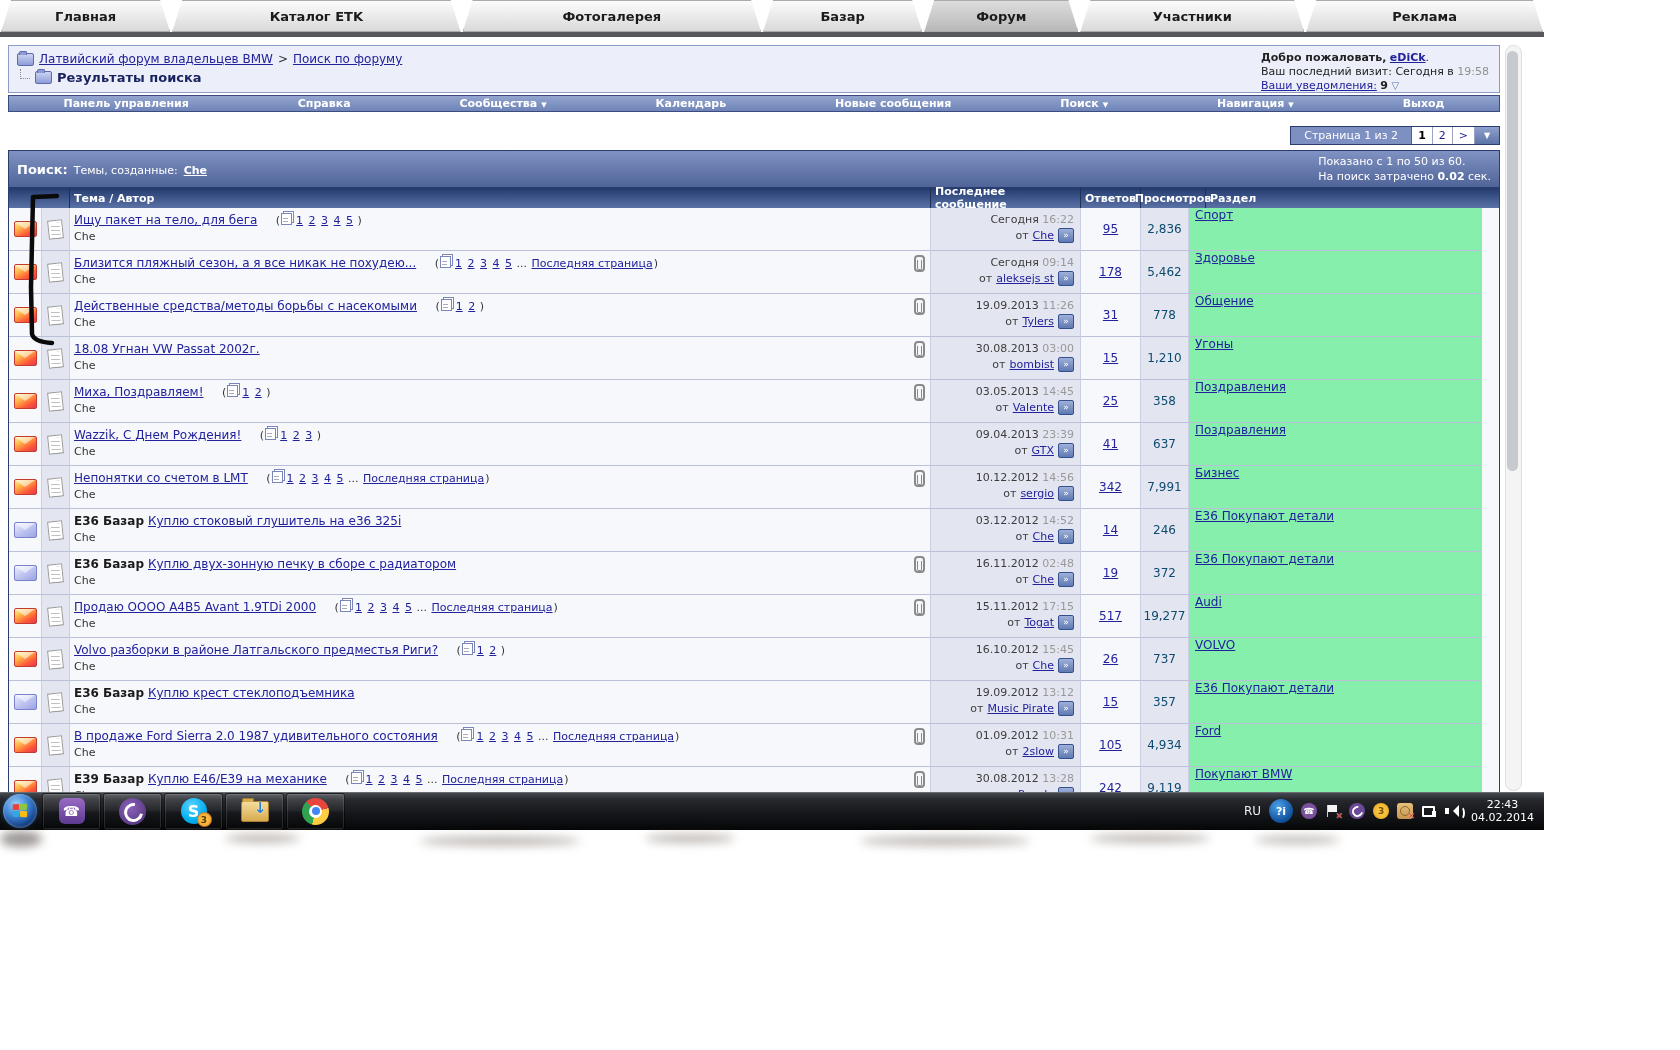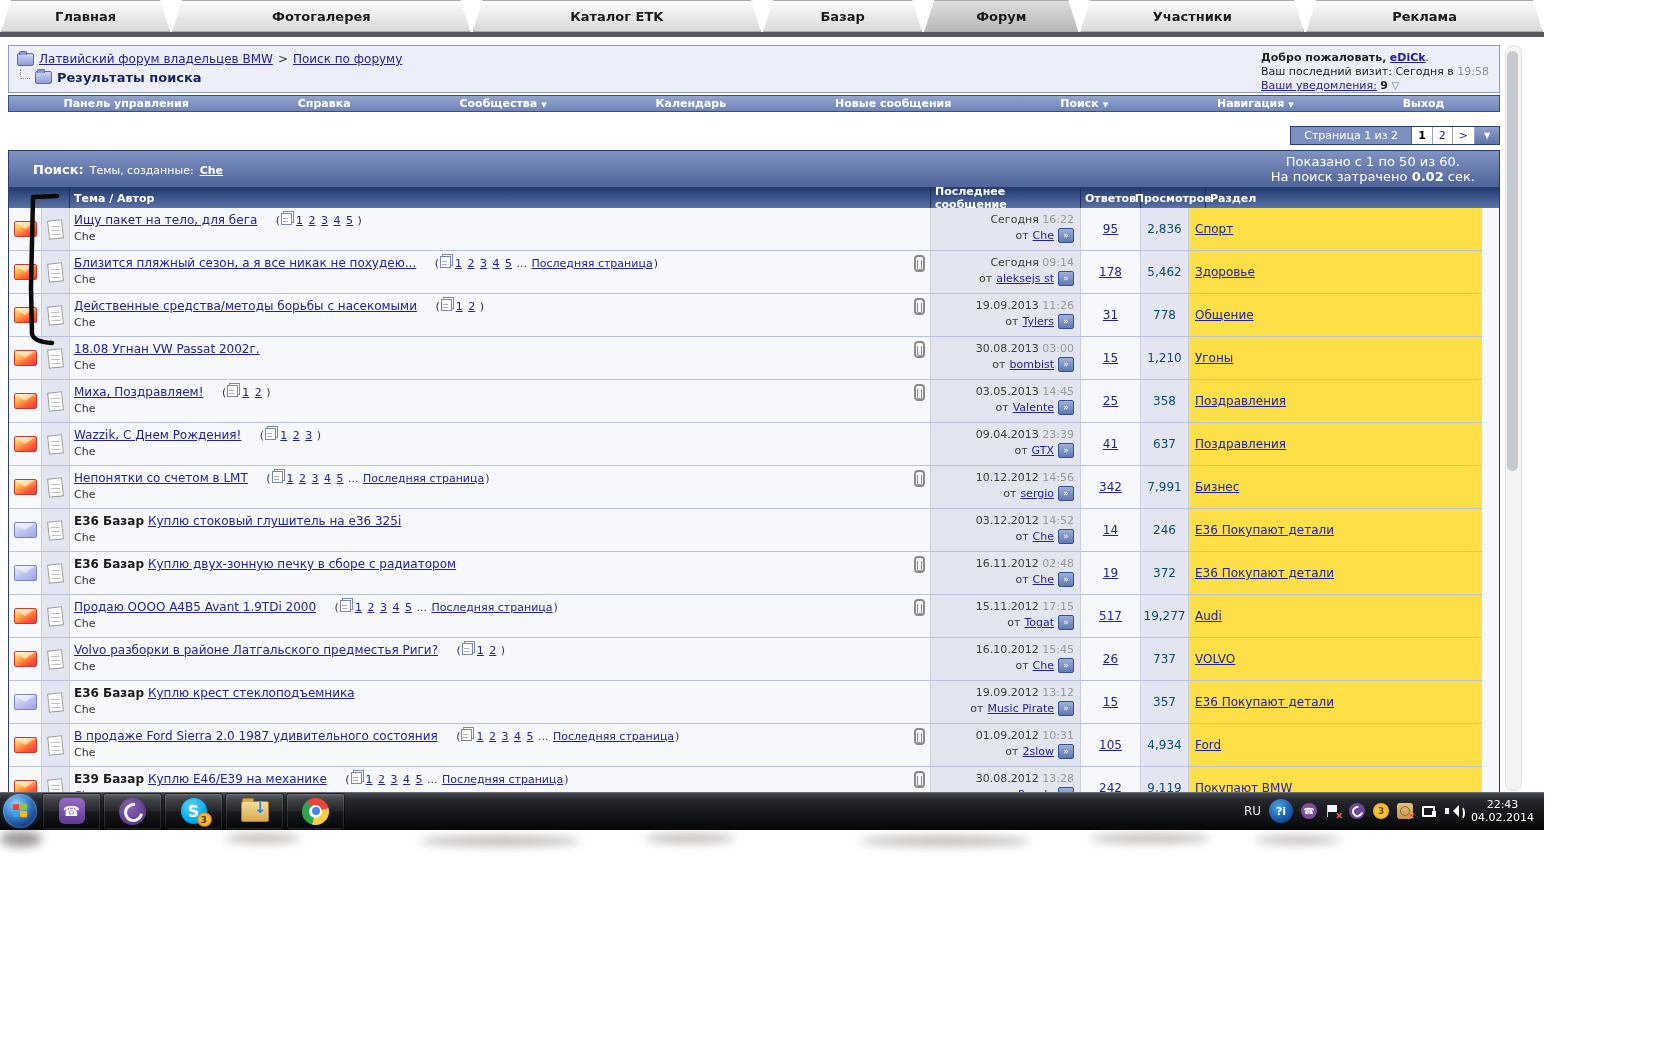--- a/index.html
+++ b/index.html
@@ -32,37 +32,37 @@
   .caret::before{content:"▼";font-size:7px;color:#fff;}
   
   .pagetop{position:absolute;right:44px;top:89px;display:flex;align-items:stretch;border:1px solid #2b3c6e;background:#fff;}
   .pg-label{background:#7d90c1;color:#fff;font-size:11px;padding:2px 13px;border-right:1px solid #50618f;}
   .pg-cell{font-size:11px;padding:2px 6px;border-right:1px solid #9aa3c4;color:#22229c;cursor:pointer;background:#fff;}
   .pg-cell.cur{font-weight:bold;color:#000;}
   .pg-drop{background:linear-gradient(#8fa1cc,#5c74a8);width:24px;display:flex;align-items:center;justify-content:center;cursor:pointer;}
   .pg-drop::before{content:"▼";font-size:8px;color:#fff;}
   
   .searchbox{position:absolute;left:8px;top:113px;width:1492px;box-sizing:border-box;border:1px solid #2b3c6e;background:#f7f8fc;}
-  .sr-head{height:36px;background:linear-gradient(#8092c2,#4f6499);display:flex;justify-content:space-between;align-items:center;padding:0 24px;border-bottom:1px solid #2b3c6e;}
+  .sr-head{height:36px;background:linear-gradient(#8092c2,#4f6499);display:flex;justify-content:space-between;align-items:center;padding:0 8px;border-bottom:1px solid #2b3c6e;}
   .sr-head .left{color:#fff;font-size:11px;display:flex;align-items:baseline;gap:6px;}
   .sr-head .left .t{font-size:13px;font-weight:bold;}
   .sr-head .left a{color:#fff;font-weight:bold;}
-  .sr-right{color:#fff;font-size:13px;text-align:center;line-height:15px;}
+  .sr-right{color:#fff;font-size:11px;text-align:left;line-height:15px;}
   .sr-cols{display:flex;height:20px;background:linear-gradient(#223a6d,#5a72a6);color:#fff;font-size:11px;font-weight:bold;}
   .hc{display:flex;align-items:center;box-sizing:border-box;border-right:1px solid #1f2f55;padding:0 4px;}
   .hc.center{justify-content:center;}
   .trow{display:flex;height:43px;}
   .td{box-sizing:border-box;border-right:1px solid #c9cee2;border-bottom:1px solid #b9c0d8;position:relative;}
   .c1{width:33px;background:#f7f8fc;display:flex;align-items:center;justify-content:center;}
   .c2{width:28px;background:#e3e6f0;display:flex;align-items:center;justify-content:center;}
   .c3{width:861px;background:#f7f8fc;padding:5px 18px 0 4px;}
   .c4{width:150px;background:#e3e6f0;text-align:right;padding:5px 6px 0 0;font-size:11px;}
   .c5{width:60px;background:#f7f8fc;display:flex;align-items:center;justify-content:center;font-size:12px;}
   .c6{width:48px;background:#e3e6f0;display:flex;align-items:center;justify-content:center;font-size:12px;color:#0c4a6e;}
-  .c7{width:293px;background:#fde047;display:flex;align-items:center;padding-left:6px;font-size:12px;border-right:none;}
+  .c7{width:293px;background:#86efac;display:flex;align-items:flex-start;padding-left:6px;font-size:12px;border-right:none;}
   .titleline{font-size:12px;line-height:15px;white-space:nowrap;}
   .titleline .prefix{font-weight:bold;color:#1b1b1b;margin-right:4px;}
   .titleline .paren{color:#333;font-size:11px;margin-left:15px;}
   .titleline .pglink{font-size:11px;margin:0 1px;}
   .author{font-size:11px;color:#333;margin-top:2px;}
   .dateline{color:#3c3c3c;}
   .dateline .time{color:#999;}
   .byline{margin-top:2px;display:flex;justify-content:flex-end;align-items:center;gap:4px;color:#3c3c3c;}
   .golast{width:14px;height:13px;background:linear-gradient(#9fb0d8,#5f79b3);border:1px solid #33518f;border-radius:2px;
     display:inline-flex;align-items:center;justify-content:center;cursor:pointer;}
@@ -129,22 +129,22 @@
   .clock{color:#fff;font-size:11px;line-height:13px;text-align:center;padding-left:2px;cursor:pointer;}
   .smudge{position:absolute;background:rgba(95,80,70,.4);filter:blur(5px);border-radius:50%;}
 </style>
 </head>
 <body>
 
 <div>
 
   <div class="tabbar" id="tabbar">
       <div class="tab" style="width: 170px;">Главная</div>
+      <div class="tab" style="width: 290px;">Каталог ETK</div>
       <div class="tab" style="width: 300px;">Фотогалерея</div>
-      <div class="tab" style="width: 290px;">Каталог ETK</div>
       <div class="tab" style="width: 160px;">Базар</div>
       <div class="tab active" style="width: 155px;">Форум</div>
       <div class="tab" style="width: 225px;">Участники</div>
       <div class="tab" style="width: 238px;">Реклама</div>
     </div>
   <div class="tab-underline"></div>
 
   <div class="page">
 
     <div class="crumbbox">

